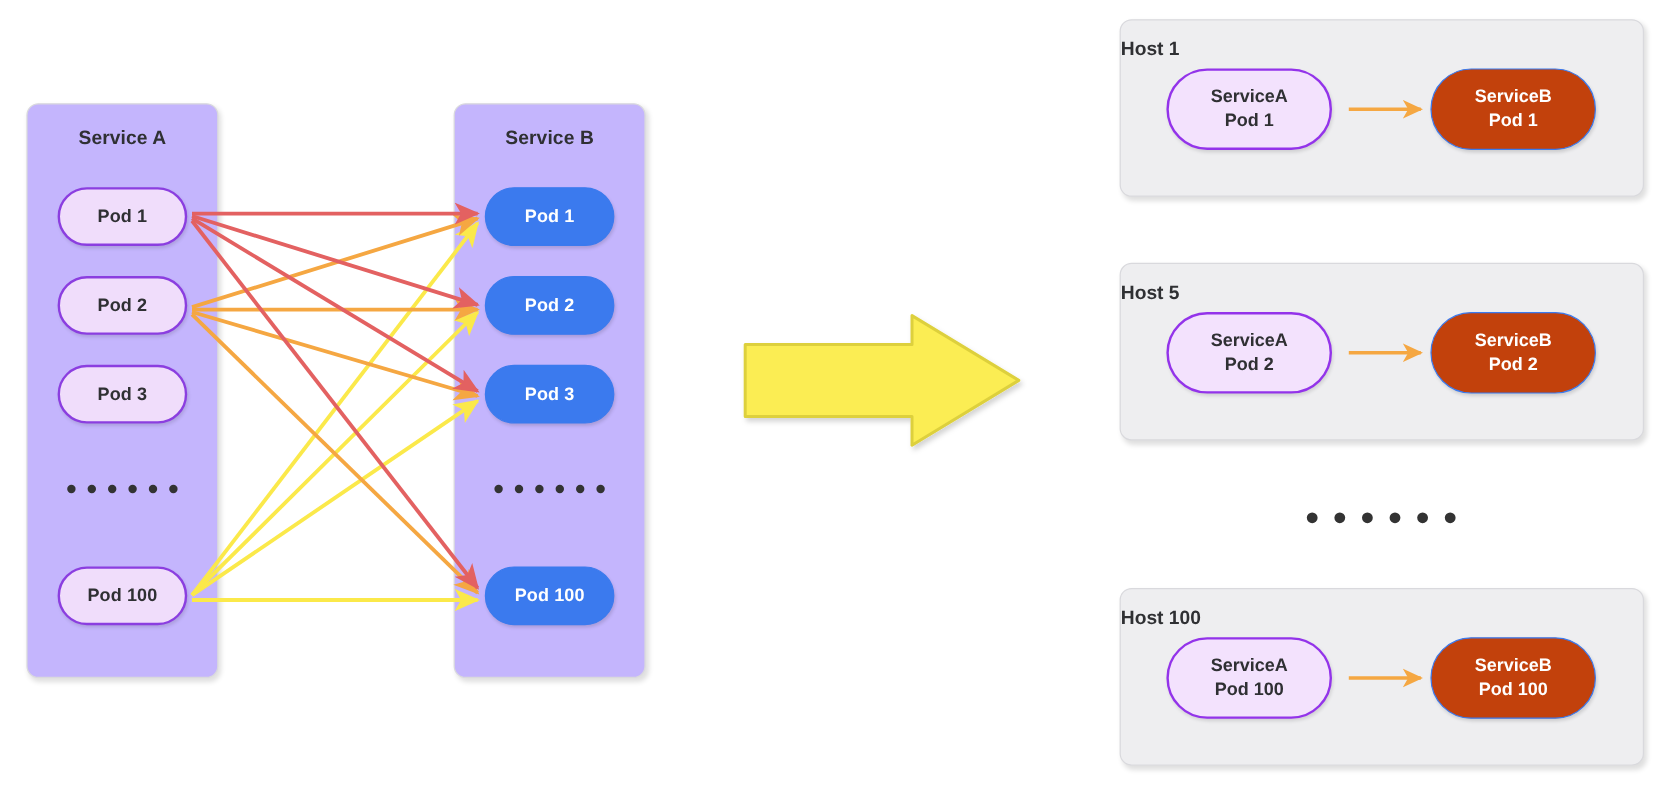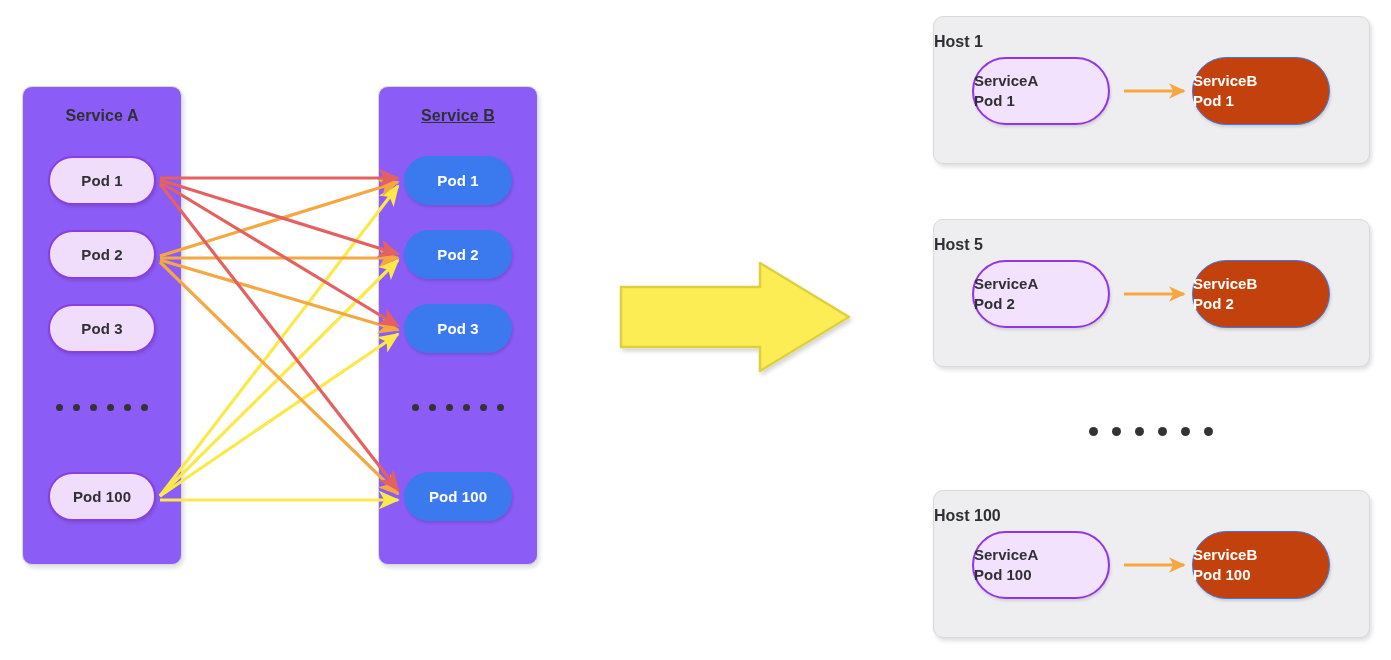--- a/index.html
+++ b/index.html
@@ -19,21 +19,21 @@
   #canvas {
     position: absolute;
     inset: 0;
     width: 1391px;
     height: 660px;
   }
 
   
   .service-panel {
     position: absolute;
-    background: #8b5cf6;
+    background: #c4b5fd;
     border: 1px solid #d9d9dd;
     border-radius: 10px;
     box-shadow: 2px 3px 4px rgba(0,0,0,0.13);
     box-sizing: border-box;
   }
   .service-title {
     position: absolute;
     left: 0;
     right: 0;
     text-align: center;
@@ -99,20 +99,21 @@
     text-align: left;
     font-size: 16px;
     font-weight: 700;
     color: #2f3033;
   }
   .host-pod {
     position: absolute;
     box-sizing: border-box;
     display: flex;
     flex-direction: column;
+    align-items: center;
     justify-content: center;
     border-radius: 34px;
     font-size: 15px;
     font-weight: 700;
     line-height: 1.32;
     white-space: nowrap;
   }
   .host-pod-a {
     background: #f3e2fd;
     border: 2px solid #9333ea;
@@ -175,21 +176,21 @@
     <i style="width:7px;height:7px;margin:0 5px;"></i>
     <i style="width:7px;height:7px;margin:0 5px;"></i>
     <i style="width:7px;height:7px;margin:0 5px;"></i>
   </div>
 
   <div class="pod pod-a" style="left:48px; top:472px; width:108px; height:49px;">
     <span>Pod 100</span>
   </div>
 
   <div class="service-panel" style="left:378px; top:86px; width:160px; height:479px;">
-    <div class="service-title" style="top:20px;text-decoration:underline;">Service B</div>
+    <div class="service-title" style="top:20px;">Service B</div>
   </div>
 
   <div class="pod pod-b" style="left:404px; top:156px; width:108px; height:49px;">
     <span>Pod 1</span>
   </div>
   <div class="pod pod-b" style="left:404px; top:230px; width:108px; height:49px;">
     <span>Pod 2</span>
   </div>
   <div class="pod pod-b" style="left:404px; top:304px; width:108px; height:49px;">
     <span>Pod 3</span>

